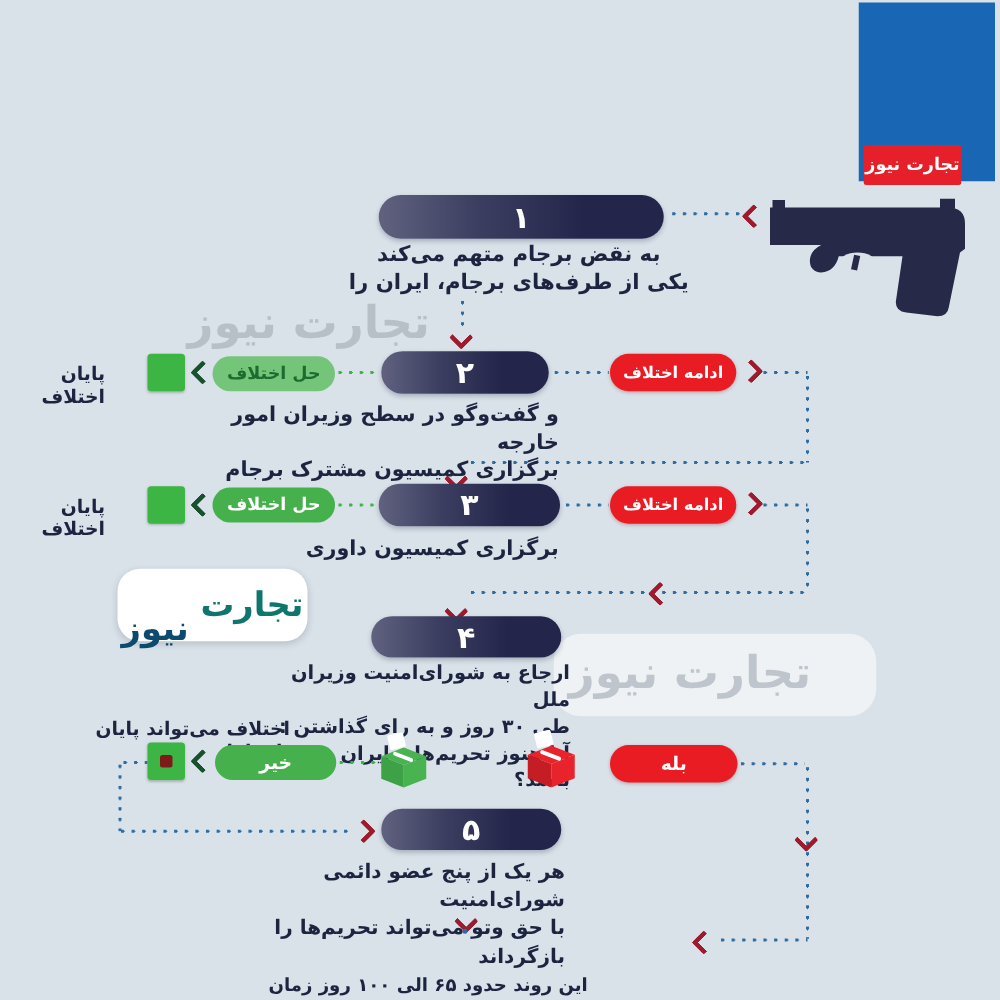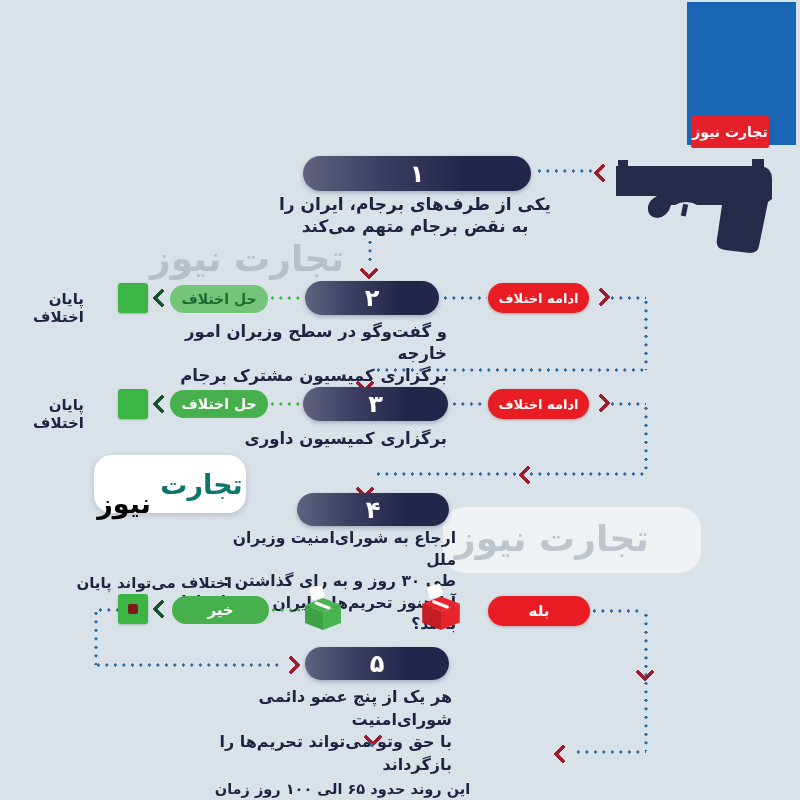--- a/index.html
+++ b/index.html
@@ -24,21 +24,21 @@
   .dh.green{background-image:radial-gradient(circle 1.6px at 2px 2px,#3cb544 97%,transparent);}
   
   .chev{width:10px;height:10px;border:solid #9e1b2e;border-width:0 4px 4px 0;border-radius:2px;}
   .ch-r{transform:rotate(-45deg);}
   .ch-l{transform:rotate(135deg);}
   .ch-d{transform:rotate(45deg);}
   .chev.greenc{border-color:#17512d;}
   .wm{font-size:36px;font-weight:bold;color:#a3abb3;opacity:.62;white-space:nowrap;}
   .blob{background:rgba(255,255,255,.55);border-radius:22px;}
   .logo-pill{background:#fff;border-radius:18px;box-shadow:0 2px 6px rgba(30,40,60,.18);display:flex;align-items:center;justify-content:center;font-weight:bold;font-size:27px;white-space:nowrap;}
-  .logo-pill .b{color:#0f766e;} .logo-pill .r{color:#000000;margin-top:39px;}
+  .logo-pill .b{color:#0f766e;} .logo-pill .r{color:#0c4a6e;margin-top:39px;}
   .badge{background:#e6202a;color:#fff;font-weight:bold;font-size:14px;display:flex;align-items:center;justify-content:center;border-radius:2px;}
   .whitebar{background:#fcfefe;border-radius:17px;display:flex;align-items:center;justify-content:center;
     font-size:18px;font-weight:bold;color:#1d2440;box-shadow:0 2px 5px rgba(30,40,60,.12);white-space:nowrap;}
   .caption{font-size:14.5px;font-weight:bold;color:#1d2440;text-align:center;}
   .note{font-size:15px;font-weight:bold;color:#1d2440;text-align:left;}
   svg{display:block;}
 </style>
 </head>
 <body>
 
@@ -62,22 +62,22 @@
       <rect x="70" y="54" width="5" height="12" fill="#262947" transform="rotate(12 72 60)"></rect>
     </svg>
   </div>
 
   <div class="abs dh" style="left:537px;top:169px;width:56px;"></div>
   <div class="abs chev ch-l" style="left:596px;top:166px;"></div>
   <div class="abs navy-pill" style="left:303px;top:156px;width:228px;height:35px;">
     <span>۱</span>
   </div>
   <div class="abs desc" style="left:270px;top:193px;width:290px;text-align:center;font-size:17px;">
+    <div>به نقض برجام متهم می‌کند</div>
     <div>یکی از طرف‌های برجام، ایران را</div>
-    <div>به نقض برجام متهم می‌کند</div>
   </div>
   <div class="abs dv" style="left:368px;top:240px;height:22px;"></div>
   <div class="abs chev ch-d" style="left:362px;top:263px;"></div>
 
   <div class="abs wm" style="left:150px;top:238px;">تجارت نیوز</div>
 
   <div class="abs endlab" style="left:2px;top:290px;width:108px;text-align:right;padding-right:26px;box-sizing:border-box;">پایان اختلاف</div>
   <div class="abs gsq" style="left:118px;top:283px;"></div>
   <div class="abs chev ch-l greenc" style="left:155px;top:291px;"></div>
   <div class="abs green-pill gp-light" style="left:170px;top:285px;width:98px;height:28px;font-size:14px;">حل اختلاف</div>

